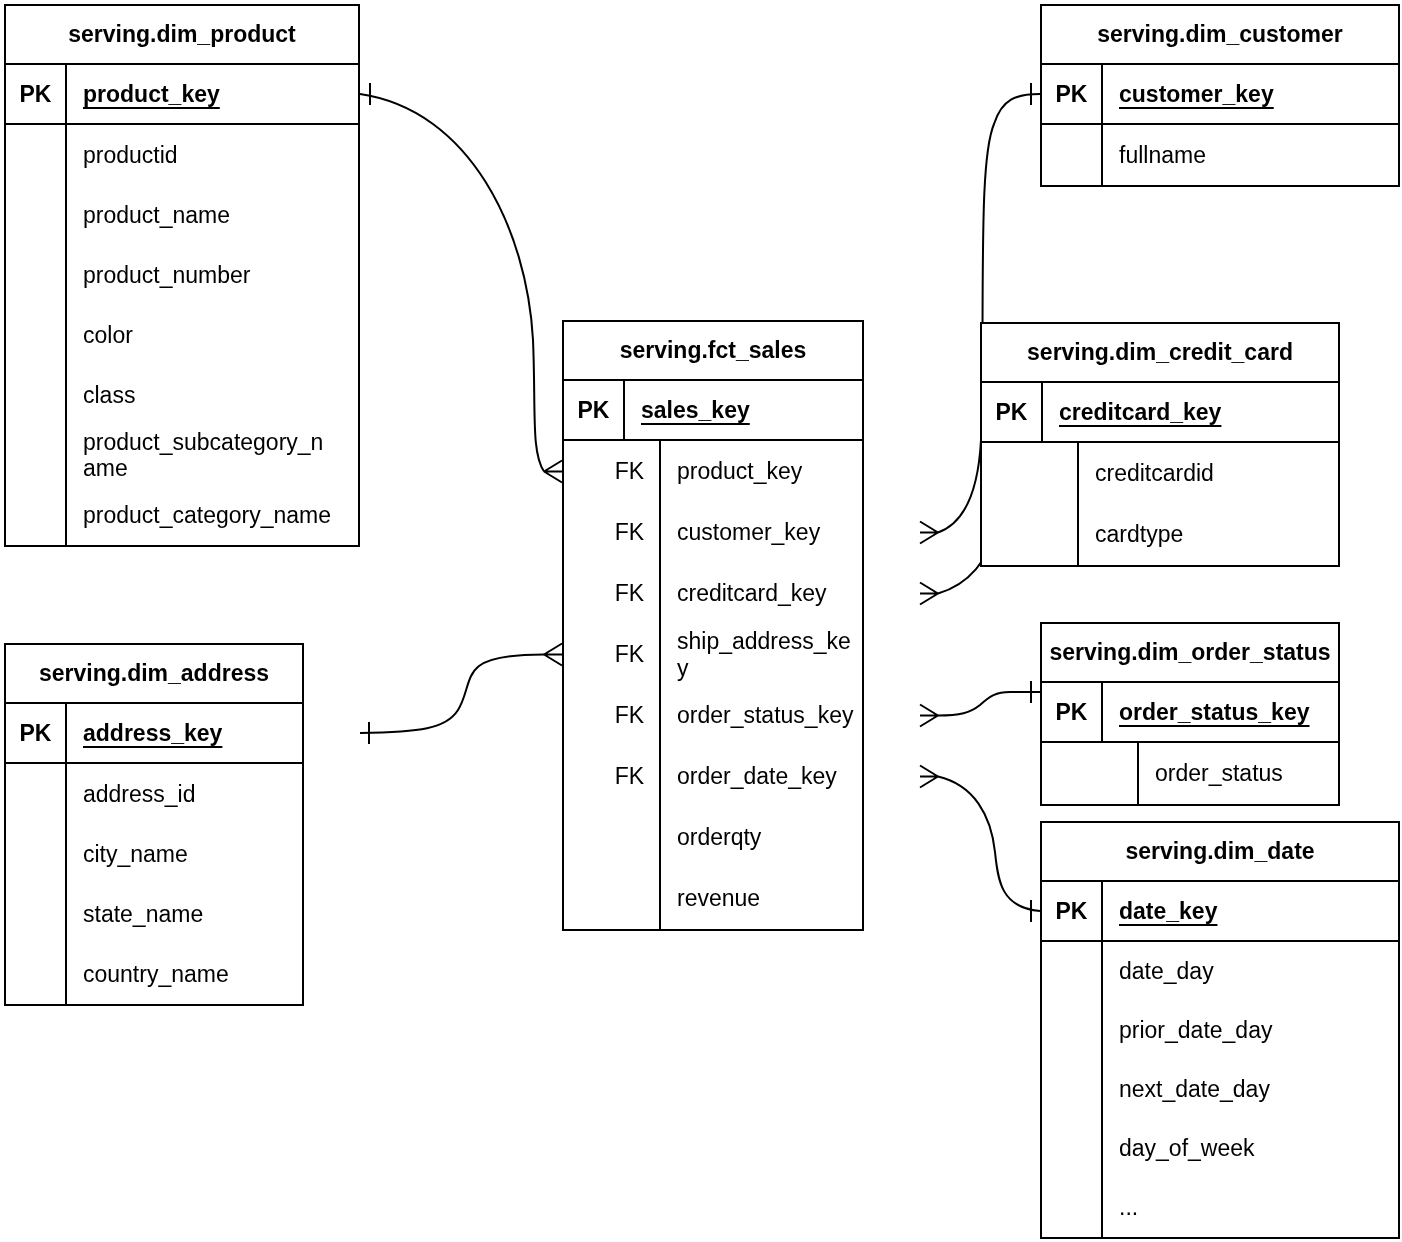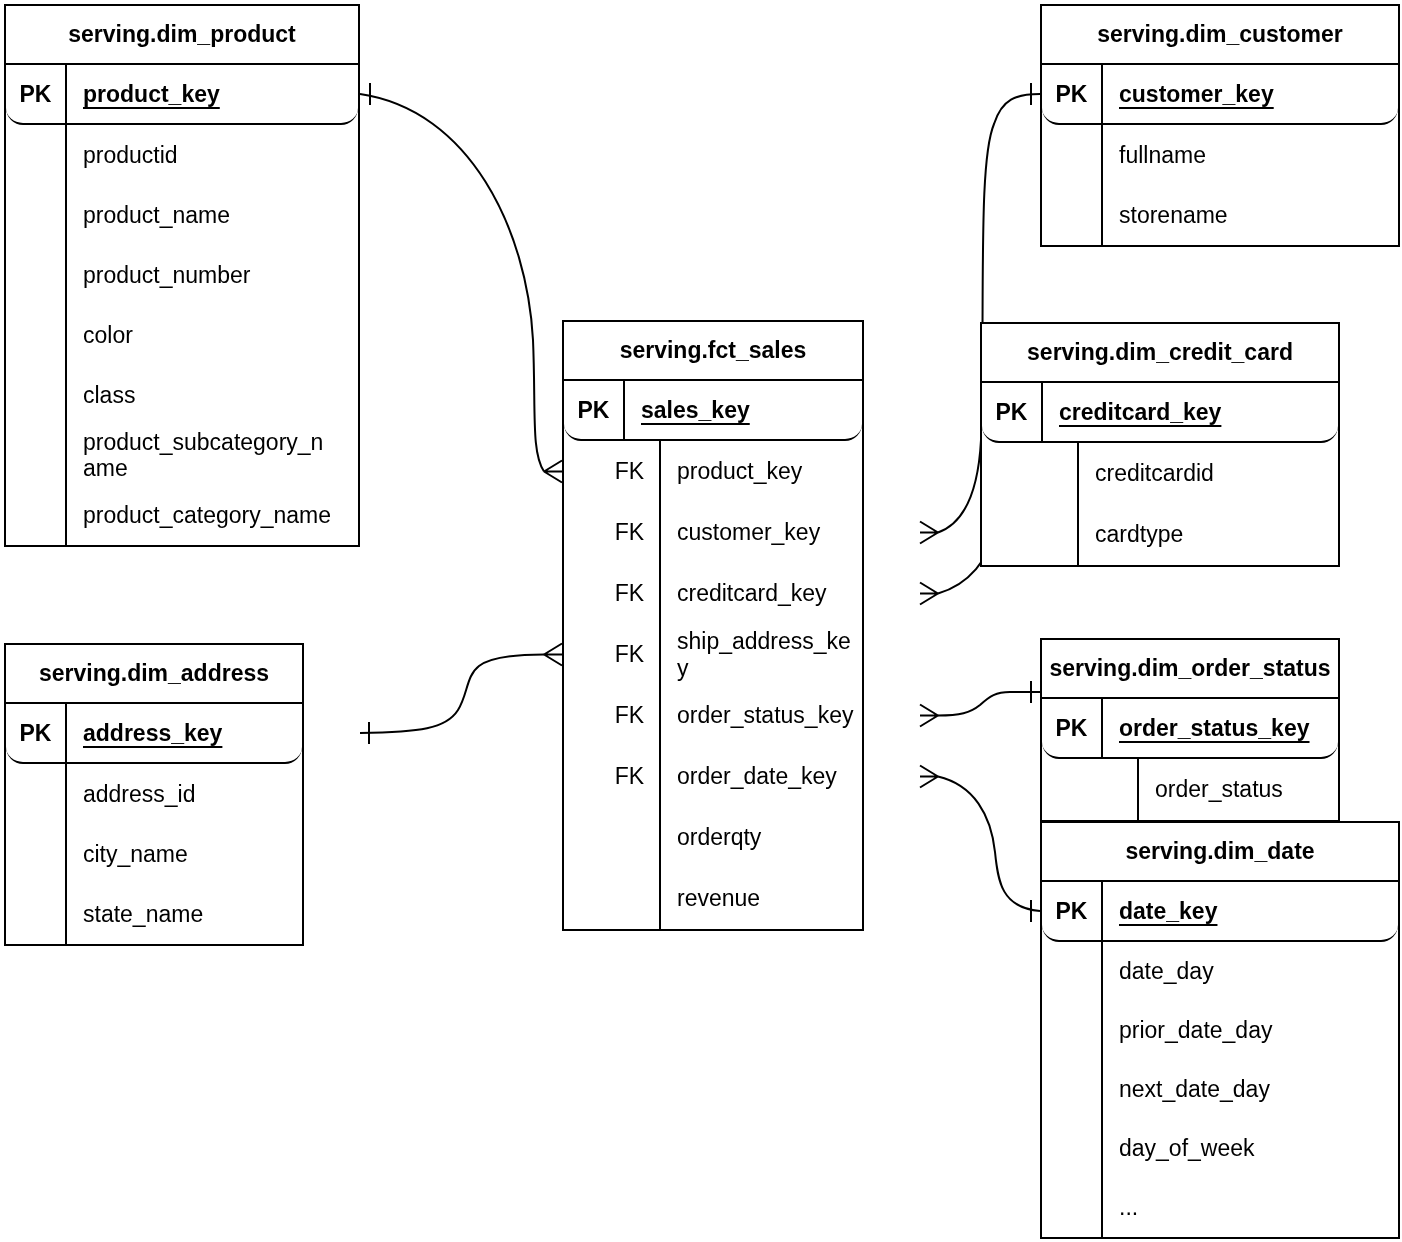--- a/index.html
+++ b/index.html
@@ -36,21 +36,20 @@
     height: 57px;
     border-bottom: 2px solid #000000;
     display: flex;
     align-items: center;
     justify-content: center;
     font-weight: bold;
   }
   .row {
     display: flex;
     min-height: 60px;
-    border-radius: 17px;
   }
   .row.pk {
     min-height: 58px;
     border-bottom: 2px solid #000000;
   }
   .key {
     flex: 0 0 59px;
     width: 59px;
     border-right: 2px solid #000000;
     display: flex;
@@ -153,24 +152,20 @@
   <section class="tbl" style="left:1040px;top:4px;width:360px">
     <div class="ttl">serving.dim_customer</div>
     <div class="row pk">
       <div class="key">PK</div>
       <div class="name">customer_key</div>
     </div>
     <div class="row">
       <div class="key"></div>
       <div class="name">fullname</div>
     </div>
-    <div class="row">
-      <div class="key"></div>
-      <div class="name">storename</div>
-    </div>
   </section>
 
   <section class="tbl rh61" style="left:562px;top:320px;width:302px">
     <div class="ttl">serving.fct_sales</div>
     <div class="row pk">
       <div class="key">PK</div>
       <div class="name">sales_key</div>
     </div>
     <div class="row">
       <div class="key">FK</div>
@@ -215,21 +210,21 @@
     <div class="row">
       <div class="key"></div>
       <div class="name">creditcardid</div>
     </div>
     <div class="row">
       <div class="key"></div>
       <div class="name">cardtype</div>
     </div>
   </section>
 
-  <section class="tbl rh61" style="left:1040px;top:638px;width:300px">
+  <section class="tbl rh61" style="left:1040px;top:622px;width:300px">
     <div class="ttl">serving.dim_order_status</div>
     <div class="row pk">
       <div class="key">PK</div>
       <div class="name">order_status_key</div>
     </div>
     <div class="row">
       <div class="key"></div>
       <div class="name">order_status</div>
     </div>
   </section>
@@ -273,15 +268,19 @@
       <div class="name">address_id</div>
     </div>
     <div class="row">
       <div class="key"></div>
       <div class="name">city_name</div>
     </div>
     <div class="row">
       <div class="key"></div>
       <div class="name">state_name</div>
     </div>
+    <div class="row">
+      <div class="key"></div>
+      <div class="name">country_name</div>
+    </div>
   </section>
 
 </div>
 
 </body></html>

